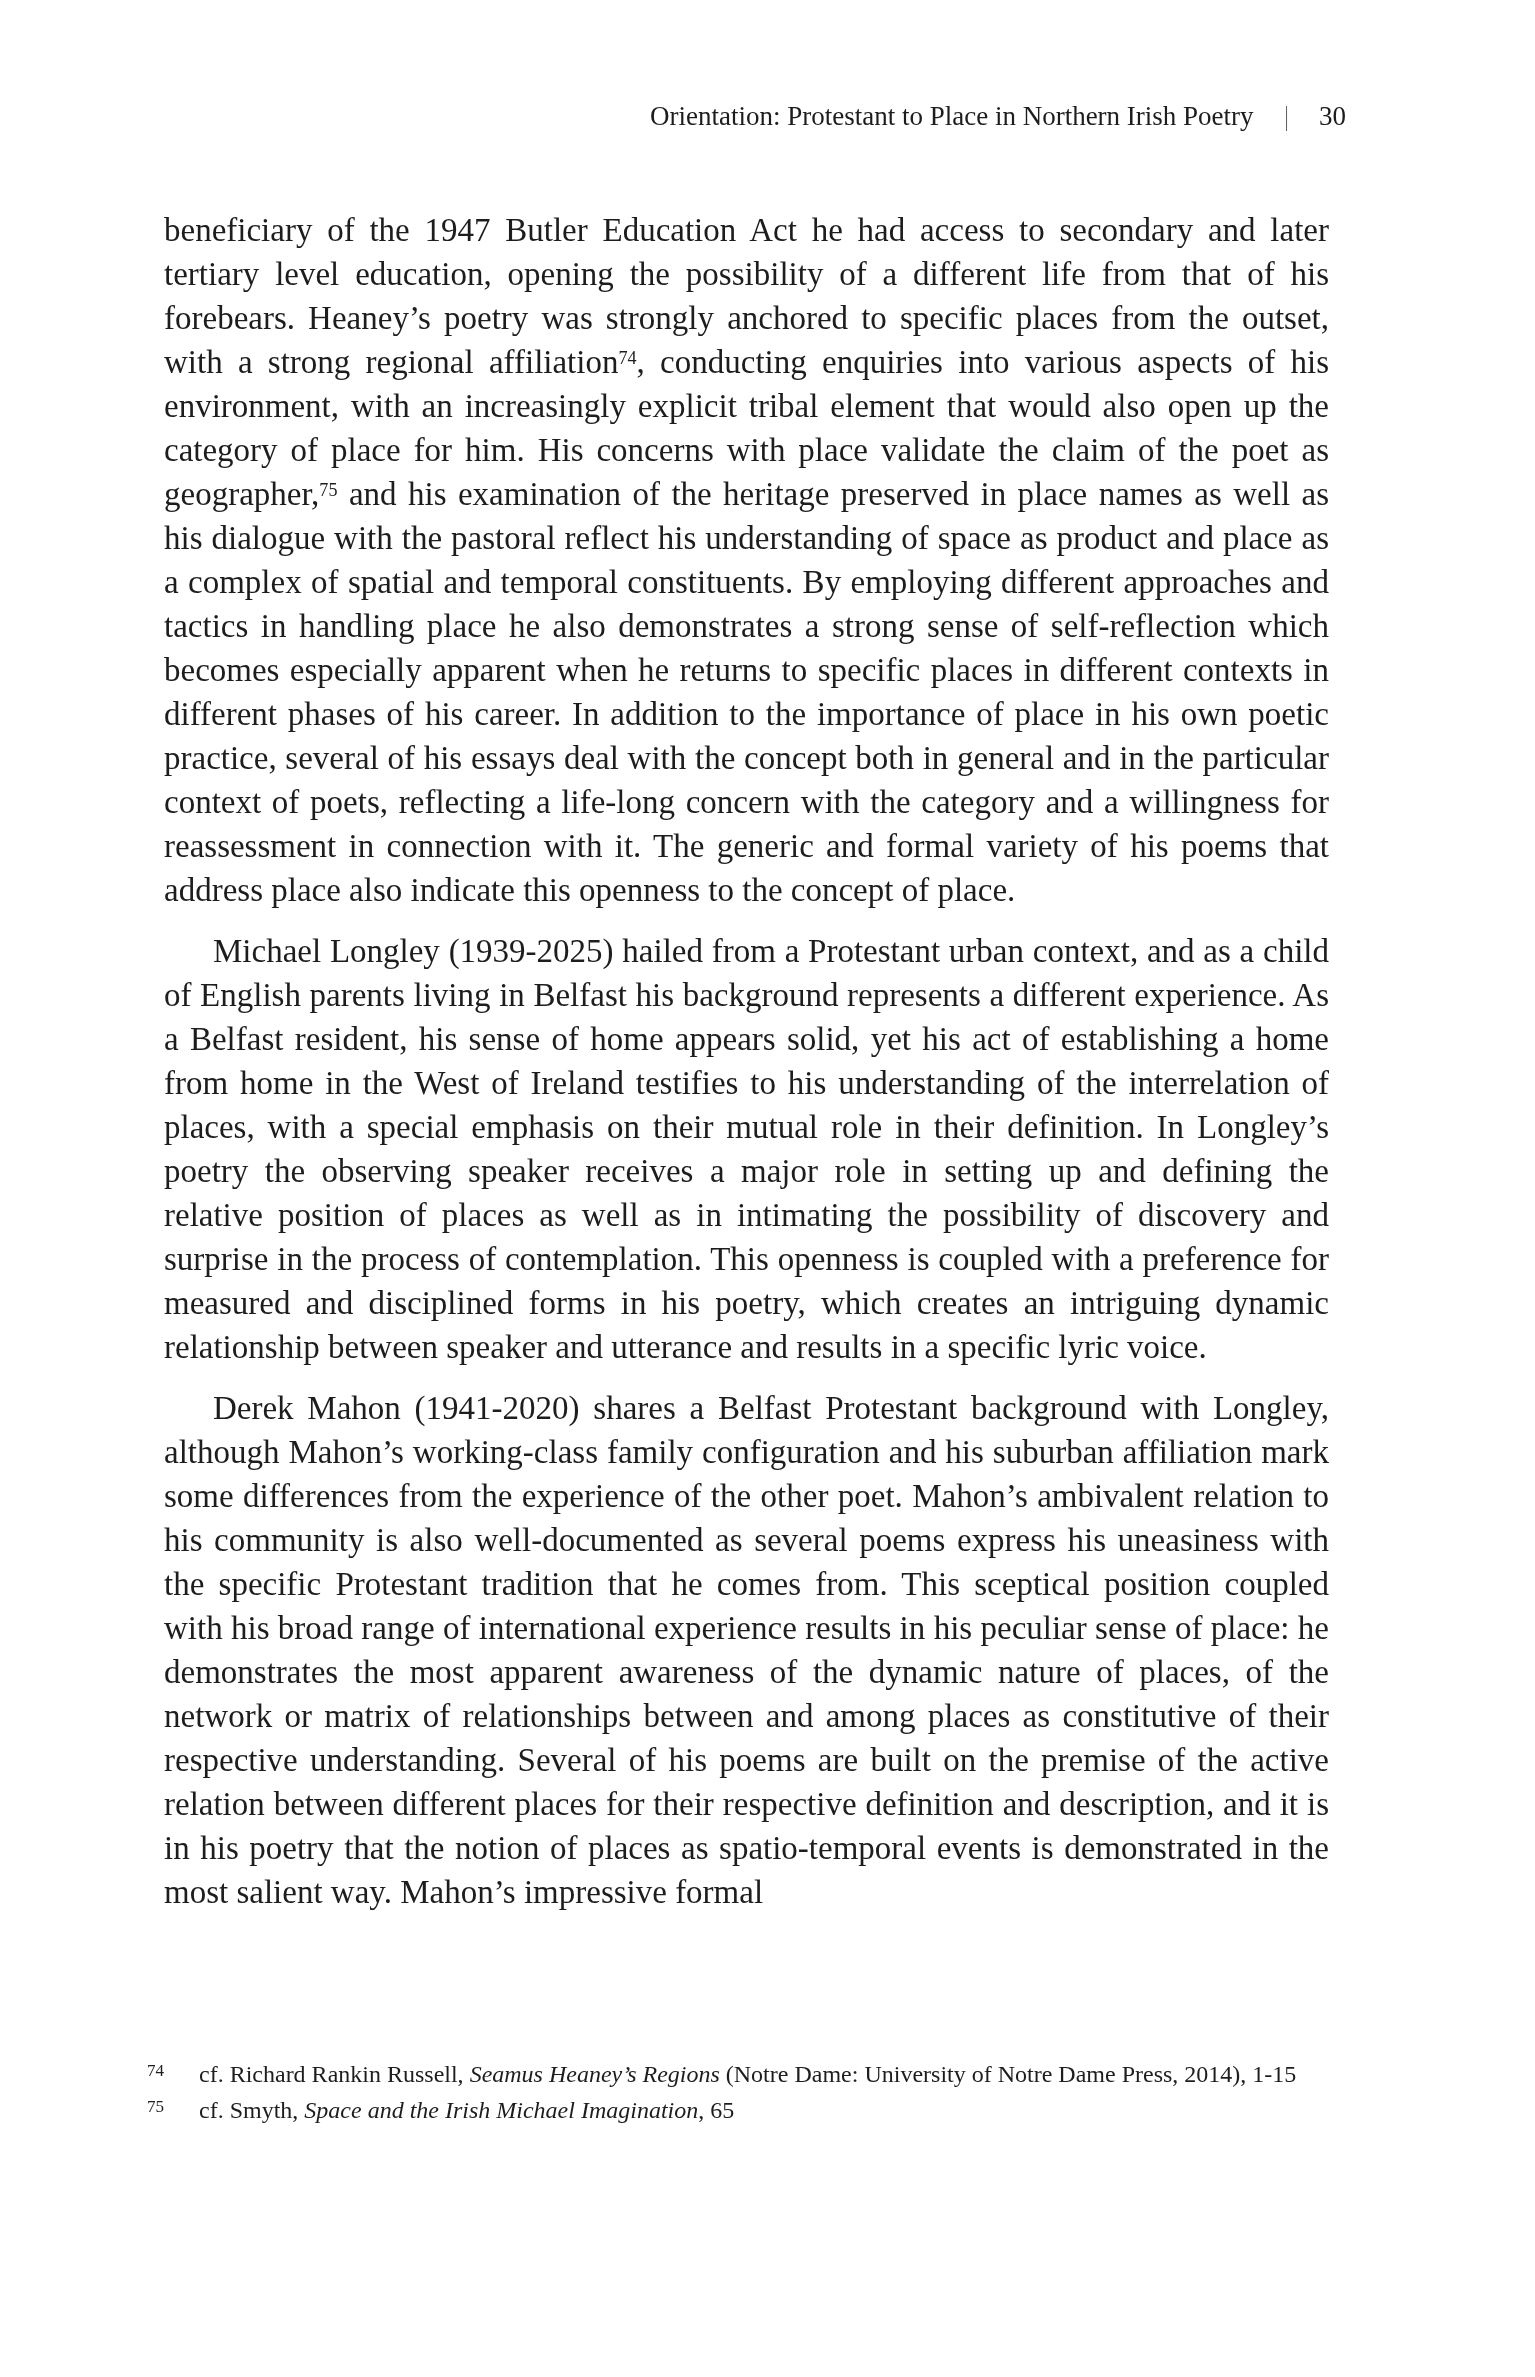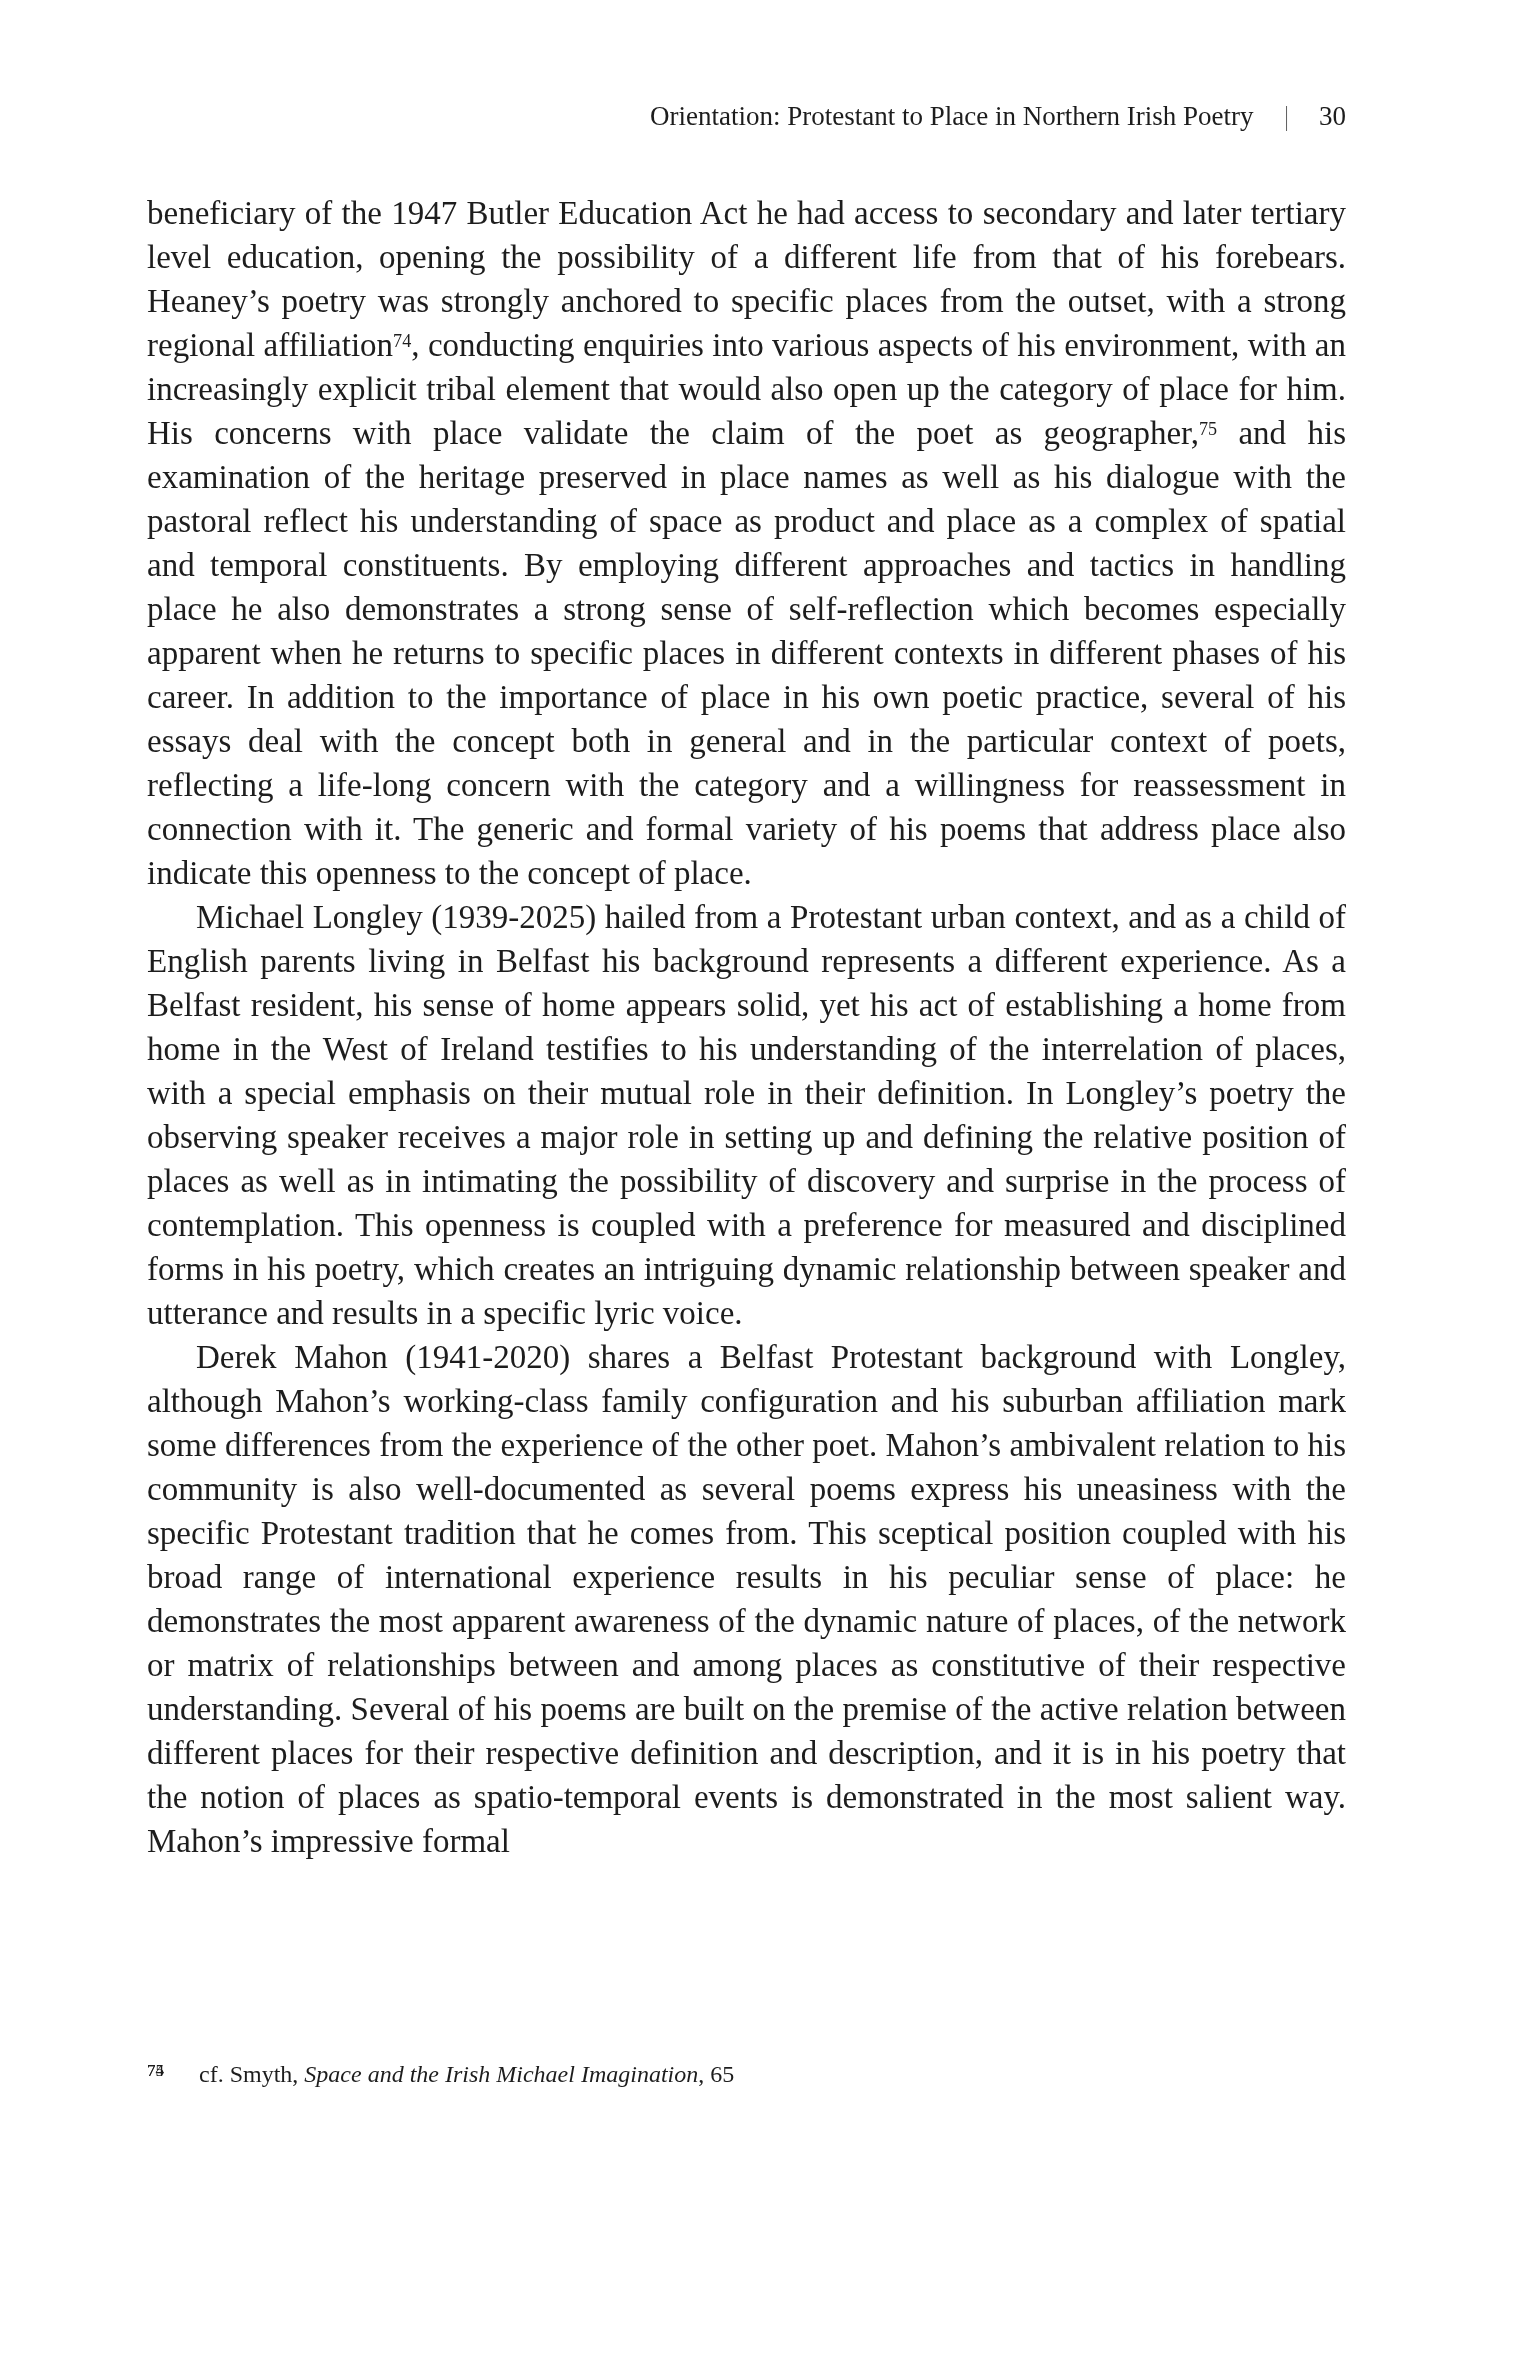--- a/index.html
+++ b/index.html
@@ -31,21 +31,21 @@
   .page-num { display: inline-block; }
   .text-block {
     position: absolute;
     top: 191px;
     left: 147px;
     width: 1199px;
     font-size: 33px;
     line-height: 44px;
     text-align: justify;
   }
-  .text-block p { margin: 0; }
+  .text-block p { margin: 17px; }
   .text-block p.indent { text-indent: 49px; }
   .fn-ref {
     font-size: 0.55em;
     line-height: 0;
     position: relative;
     top: -0.48em;
     vertical-align: baseline;
   }
   .footnotes {
     position: absolute;
@@ -72,16 +72,16 @@
   <span>Orientation: Protestant to Place in Northern Irish Poetry</span><span class="header-sep">|</span><span class="page-num">30</span>
 </header>
 
 <main class="text-block">
     <p class="">beneficiary of the 1947 Butler Education Act he had access to secondary and later tertiary level education, opening the possibility of a different life from that of his forebears. Heaney’s poetry was strongly anchored to specific places from the outset, with a strong regional affiliation<span class="fn-ref">74</span>, conducting enquiries into various aspects of his environment, with an increasingly explicit tribal element that would also open up the category of place for him. His concerns with place validate the claim of the poet as geographer,<span class="fn-ref">75</span> and his examination of the heritage preserved in place names as well as his dialogue with the pastoral reflect his understanding of space as product and place as a complex of spatial and temporal constituents. By employing different approaches and tactics in handling place he also demonstrates a strong sense of self-reflection which becomes especially apparent when he returns to specific places in different contexts in different phases of his career. In addition to the importance of place in his own poetic practice, several of his essays deal with the concept both in general and in the particular context of poets, reflecting a life-long concern with the category and a willingness for reassessment in connection with it. The generic and formal variety of his poems that address place also indicate this openness to the concept of place.</p>
     <p class="indent">Michael Longley (1939-2025) hailed from a Protestant urban context, and as a child of English parents living in Belfast his background represents a different experience. As a Belfast resident, his sense of home appears solid, yet his act of establishing a home from home in the West of Ireland testifies to his understanding of the interrelation of places, with a special emphasis on their mutual role in their definition. In Longley’s poetry the observing speaker receives a major role in setting up and defining the relative position of places as well as in intimating the possibility of discovery and surprise in the process of contemplation. This openness is coupled with a preference for measured and disciplined forms in his poetry, which creates an intriguing dynamic relationship between speaker and utterance and results in a specific lyric voice.</p>
     <p class="indent">Derek Mahon (1941-2020) shares a Belfast Protestant background with Longley, although Mahon’s working-class family configuration and his suburban affiliation mark some differences from the experience of the other poet. Mahon’s ambivalent relation to his community is also well-documented as several poems express his uneasiness with the specific Protestant tradition that he comes from. This sceptical position coupled with his broad range of international experience results in his peculiar sense of place: he demonstrates the most apparent awareness of the dynamic nature of places, of the network or matrix of relationships between and among places as constitutive of their respective understanding. Several of his poems are built on the premise of the active relation between different places for their respective definition and description, and it is in his poetry that the notion of places as spatio-temporal events is demonstrated in the most salient way. Mahon’s impressive formal</p>
   </main>
 
 <section class="footnotes">
-    <div class="footnote"><span class="fn-num">74</span></div>
+    <div class="footnote"><span class="fn-num">74</span><span class="fn-text">cf. Richard Rankin Russell, <em>Seamus Heaney’s Regions</em> (Notre Dame: University of Notre Dame Press, 2014), 1-15</span></div>
     <div class="footnote"><span class="fn-num">75</span><span class="fn-text">cf. Smyth, <em>Space and the Irish Michael Imagination</em>, 65</span></div>
   </section>
 
 
 </body></html>

